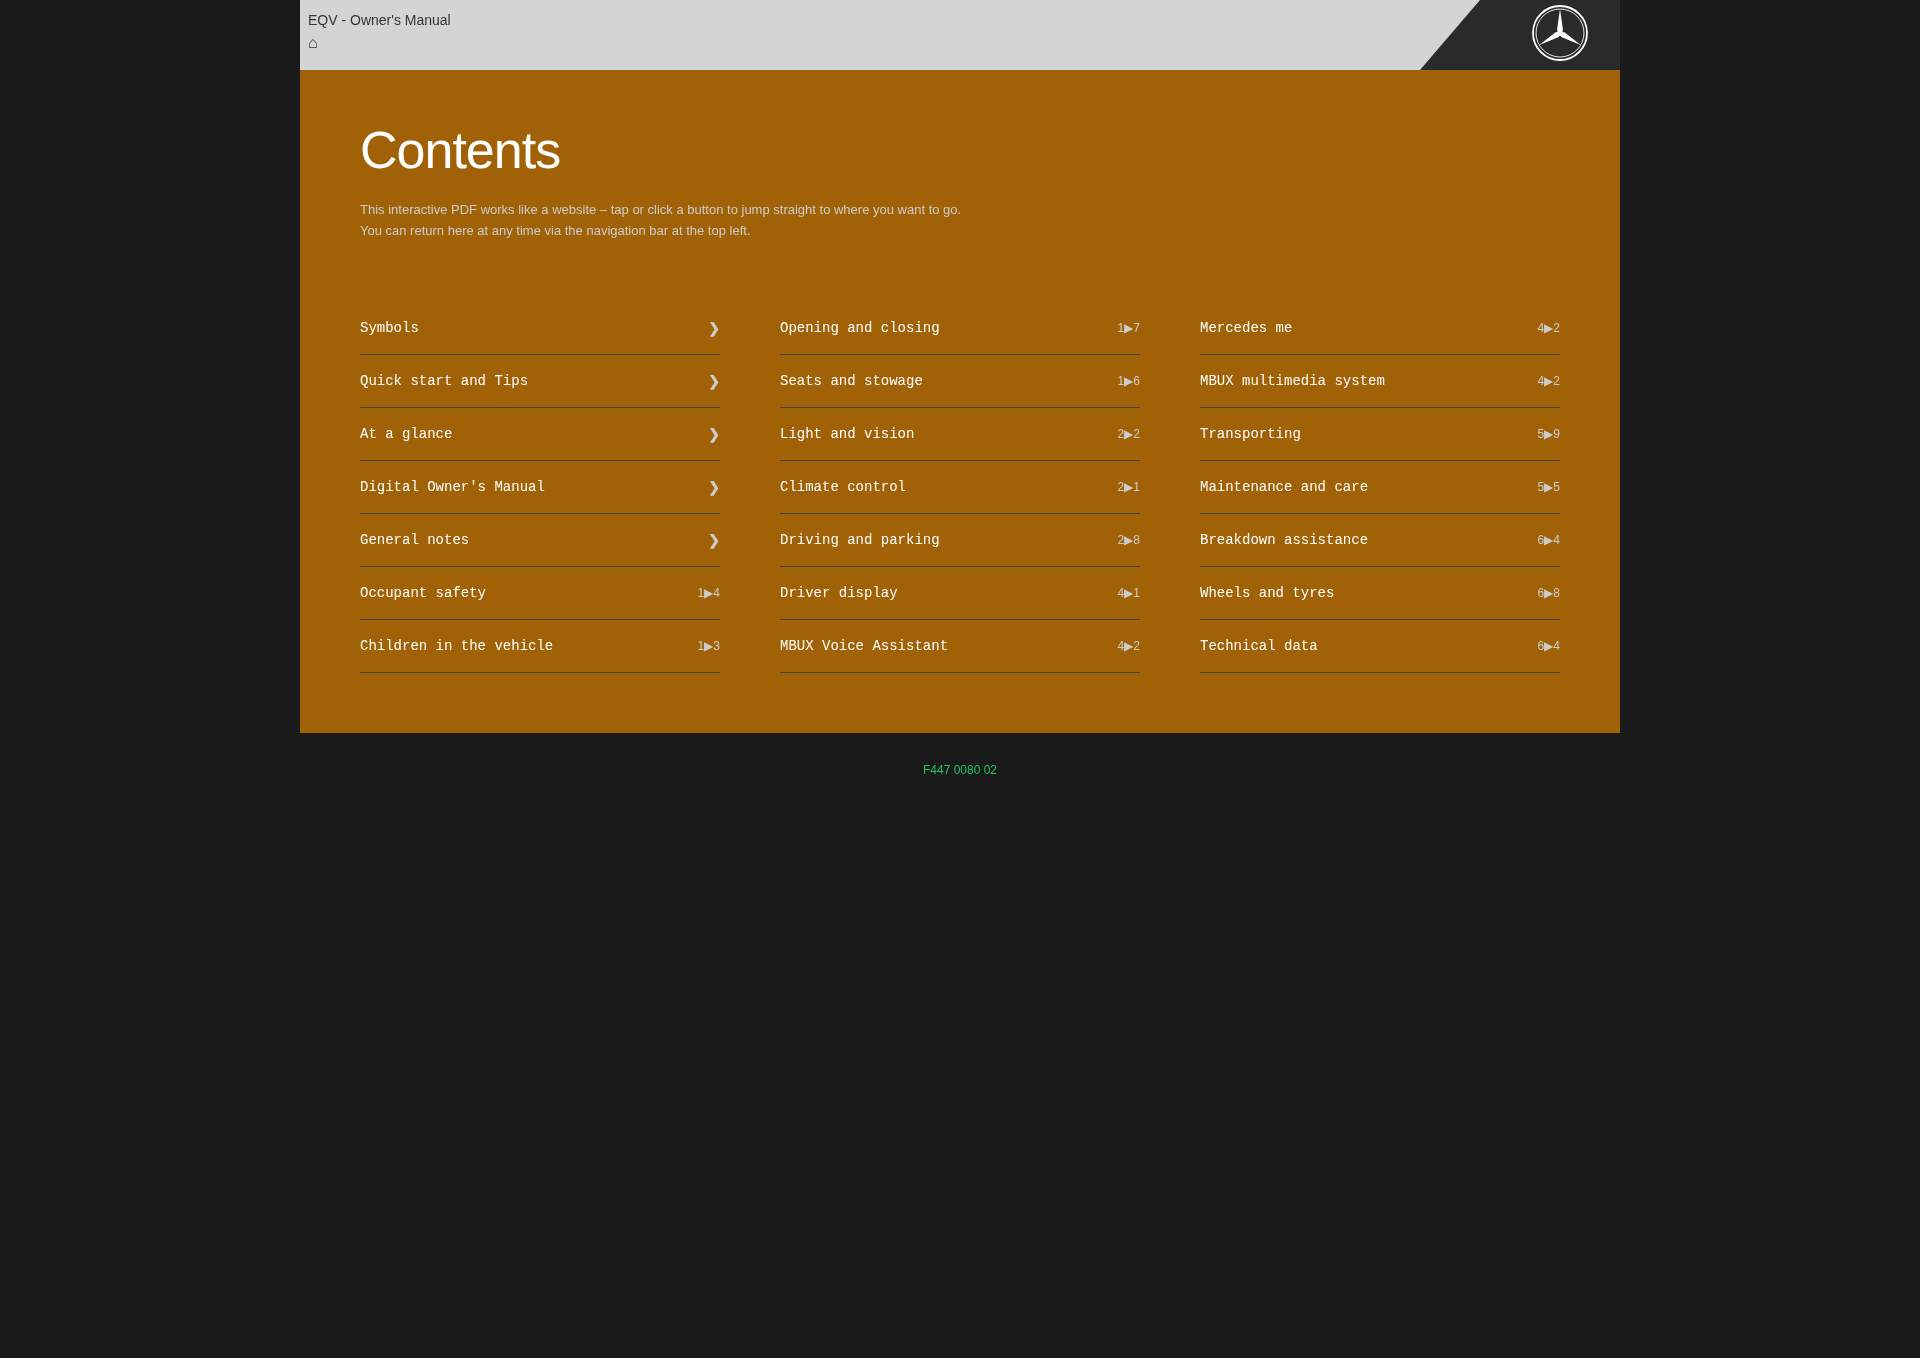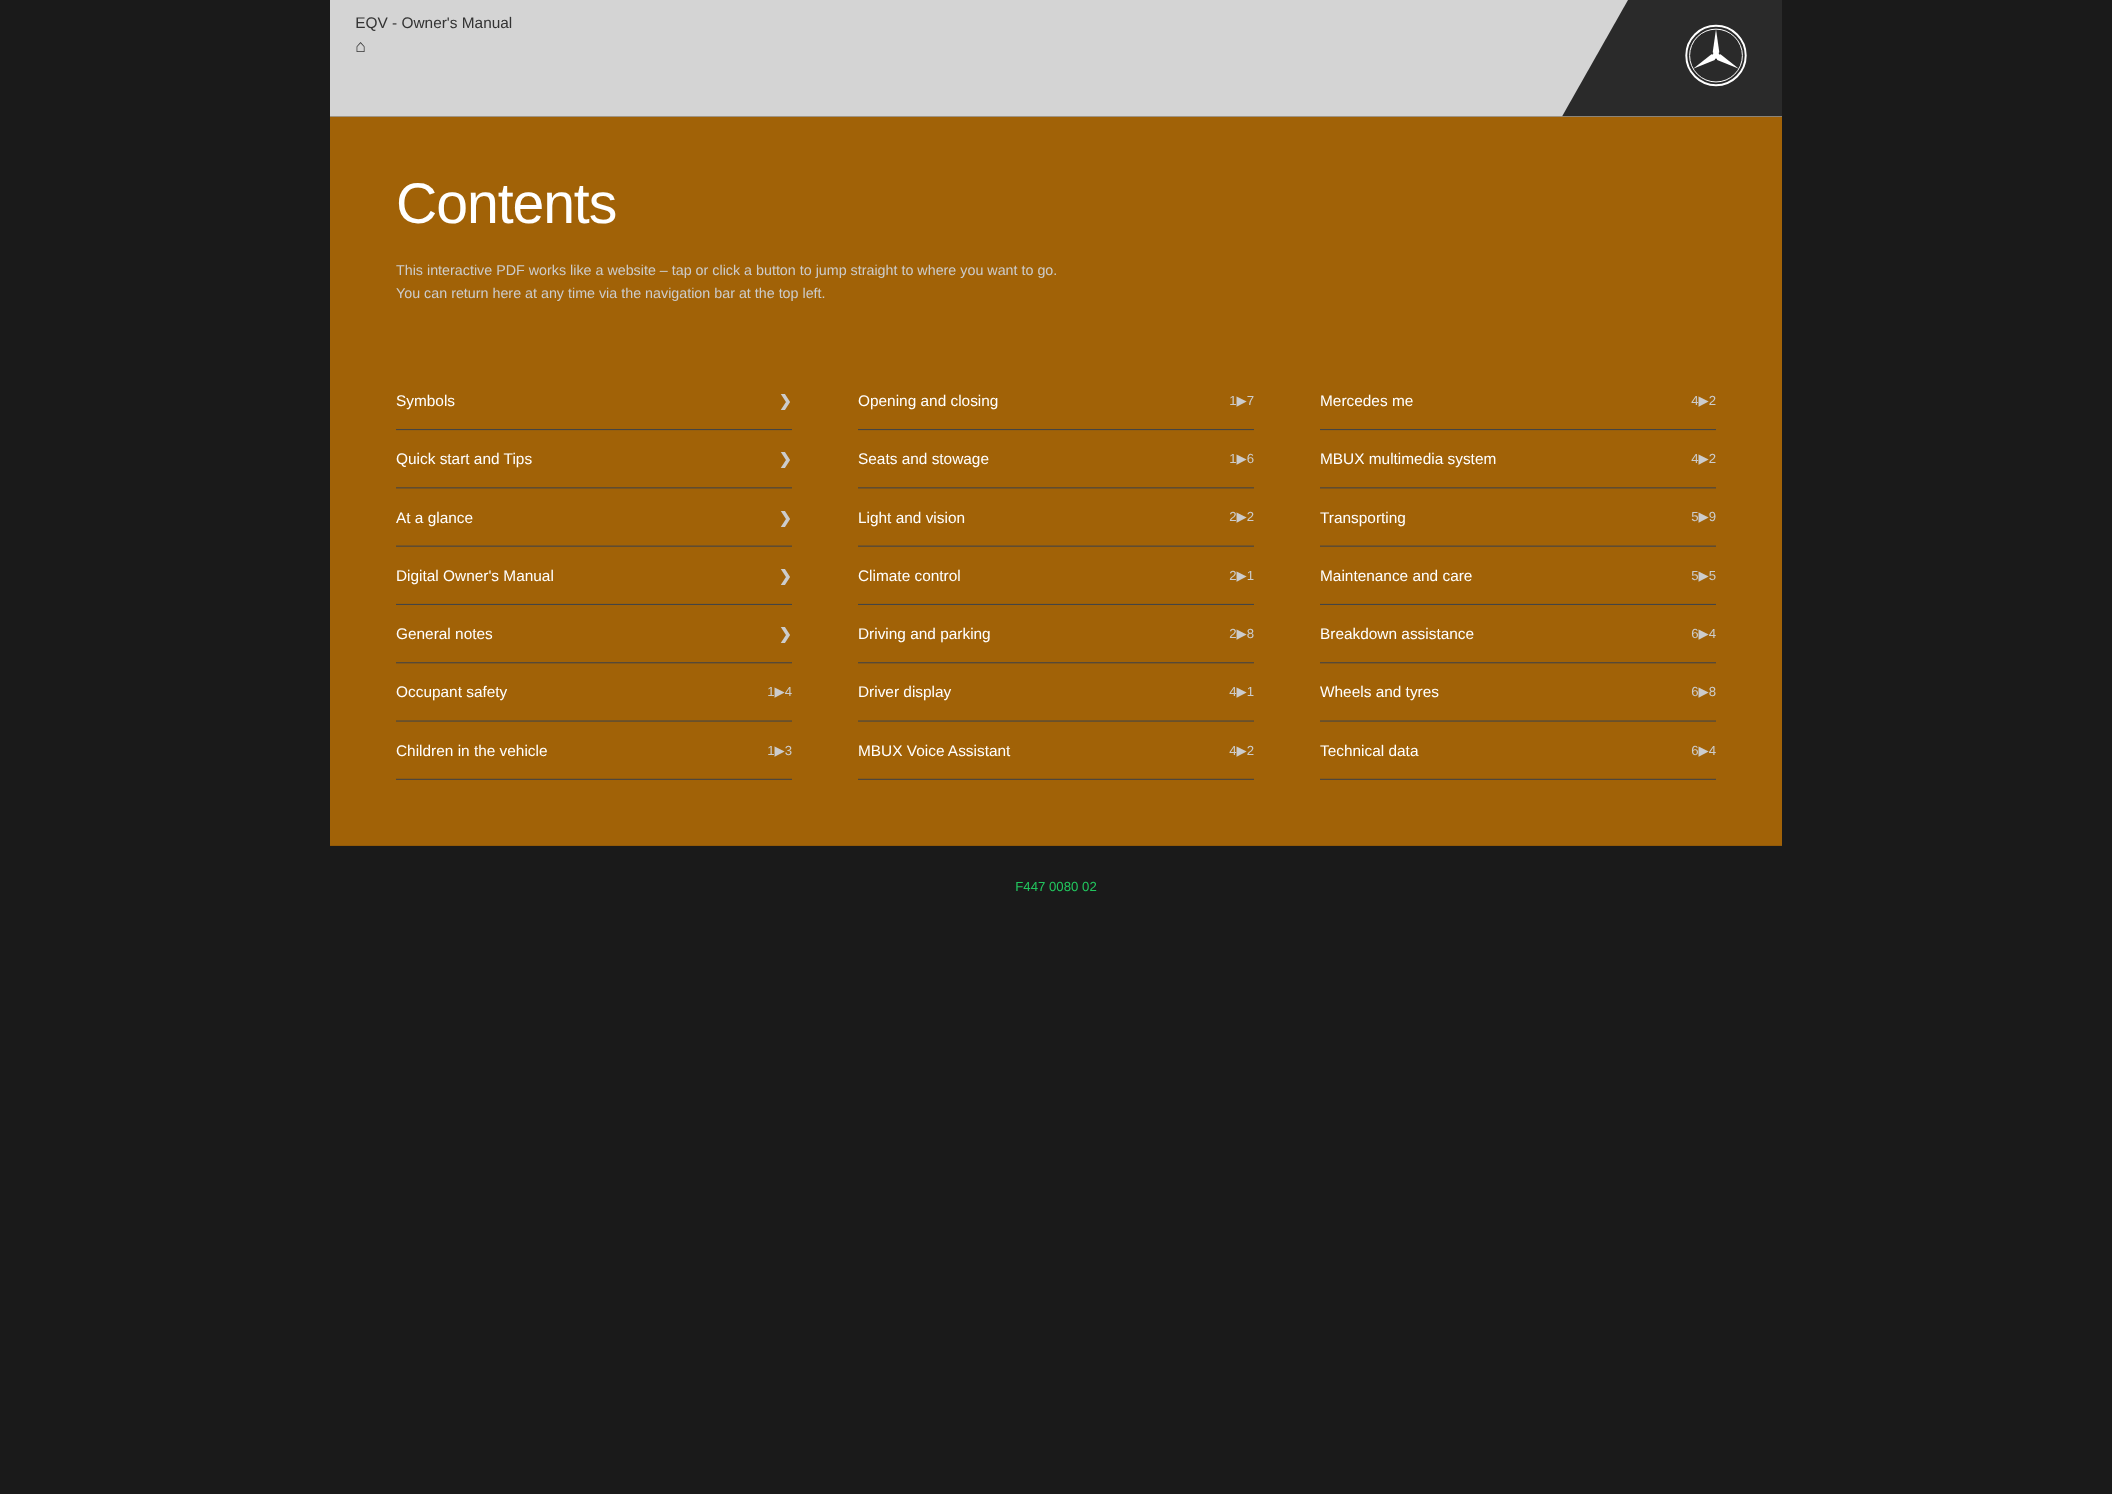--- a/index.html
+++ b/index.html
@@ -15,24 +15,24 @@
       width: 1320px;
       min-height: 1000px;
       margin: 0 auto;
       position: relative;
     }
 
     
     .header {
       background-color: #d4d4d4;
       position: relative;
-      height: 106px;
+      height: 70px;
       display: flex;
       align-items: flex-start;
-      padding: 12px 20px 0 23px;
+      padding: 12px 20px 0 8px;
     }
 
     .header-left {
       display: flex;
       flex-direction: column;
     }
 
     .header-title {
       color: #333333;
       font-size: 14px;
@@ -115,20 +115,21 @@
     }
 
     .contents-item:first-child {
       border-top: none;
     }
 
     .item-label {
       font-size: 14px;
       color: #ffffff;
       font-weight: normal;
+      font-family: Liberation Mono, monospace;
     }
 
     .item-right {
       display: flex;
       align-items: center;
       gap: 4px;
       color: #cccccc;
       font-size: 13px;
     }
 

